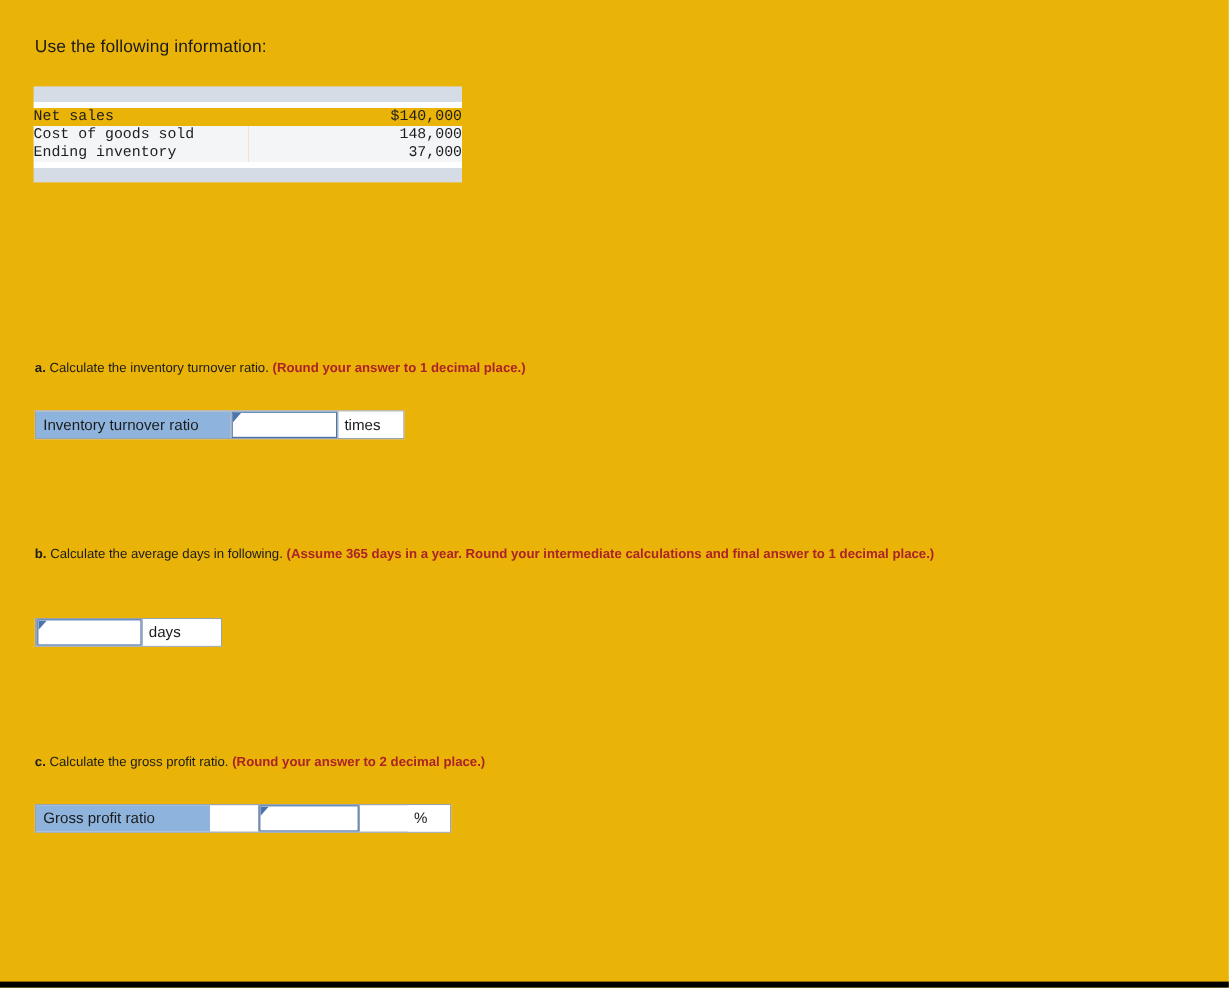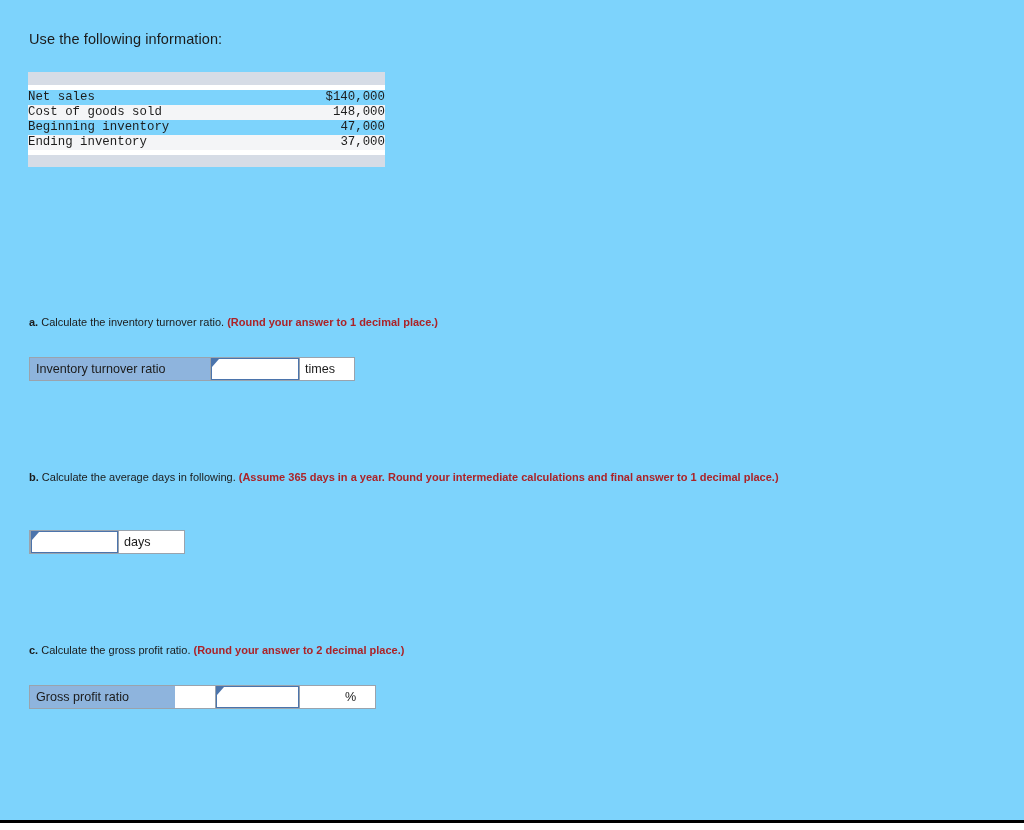--- a/index.html
+++ b/index.html
@@ -15,22 +15,22 @@
     font-family: "Liberation Sans", sans-serif;
     color: #1b1b1b;
     overflow: hidden;
   }
 
   .page {
     position: absolute;
     left: 0; top: 0;
     width: 1024px;
     height: 823px;
-    background: #7dd3fc;
-    border-bottom: 3px solid #000000;
+    background: #eab308;
+    border-bottom: 5px solid #000000;
     box-sizing: border-box;
   }
 
   .content {
     position: absolute;
     left: 29px;
     top: 30px;
     width: 960px;
   }
 
@@ -155,21 +155,21 @@
     line-height: 22px;
     padding-left: 5px;
     color: #1b1b1b;
     background: #ffffff;
     box-sizing: border-box;
     white-space: nowrap;
   }
 
   
   .row-a { position: absolute; left: 0px;  top: 190px; }
-  .row-a .ans-label     { width: 180px; }
+  .row-a .ans-label     { width: 162px; }
   .row-a .ans-input-wrap{ width: 90px; }
   .row-a .ans-unit      { width: 54px; }
 
   .row-b { position: absolute; left: 0px;  top: 363px; }
   .row-b .ans-label     { width: 206px; }
   .row-b .ans-input-wrap{ width: 89px; }
   .row-b .ans-unit      { width: 65px; }
 
   .row-c { position: absolute; left: 0px;  top: 518px; gap: 40px; }
   .row-c .ans-label     { width: 145px; }
@@ -199,24 +199,20 @@
           <td colspan="2"></td>
         </tr>
 
         <tr class="data-row">
           <td class="cell-label">Net sales</td>
           <td class="cell-value">$140,000</td>
         </tr>
         <tr class="data-row alt">
           <td class="cell-label">Cost of goods sold</td>
           <td class="cell-value">148,000</td>
-        </tr>
-        <tr class="data-row">
-          <td class="cell-label">Beginning inventory</td>
-          <td class="cell-value">47,000</td>
         </tr>
         <tr class="data-row alt">
           <td class="cell-label">Ending inventory</td>
           <td class="cell-value">37,000</td>
         </tr>
 
         <tr class="spacer-row">
           <td colspan="2"></td>
         </tr>
         <tr>

